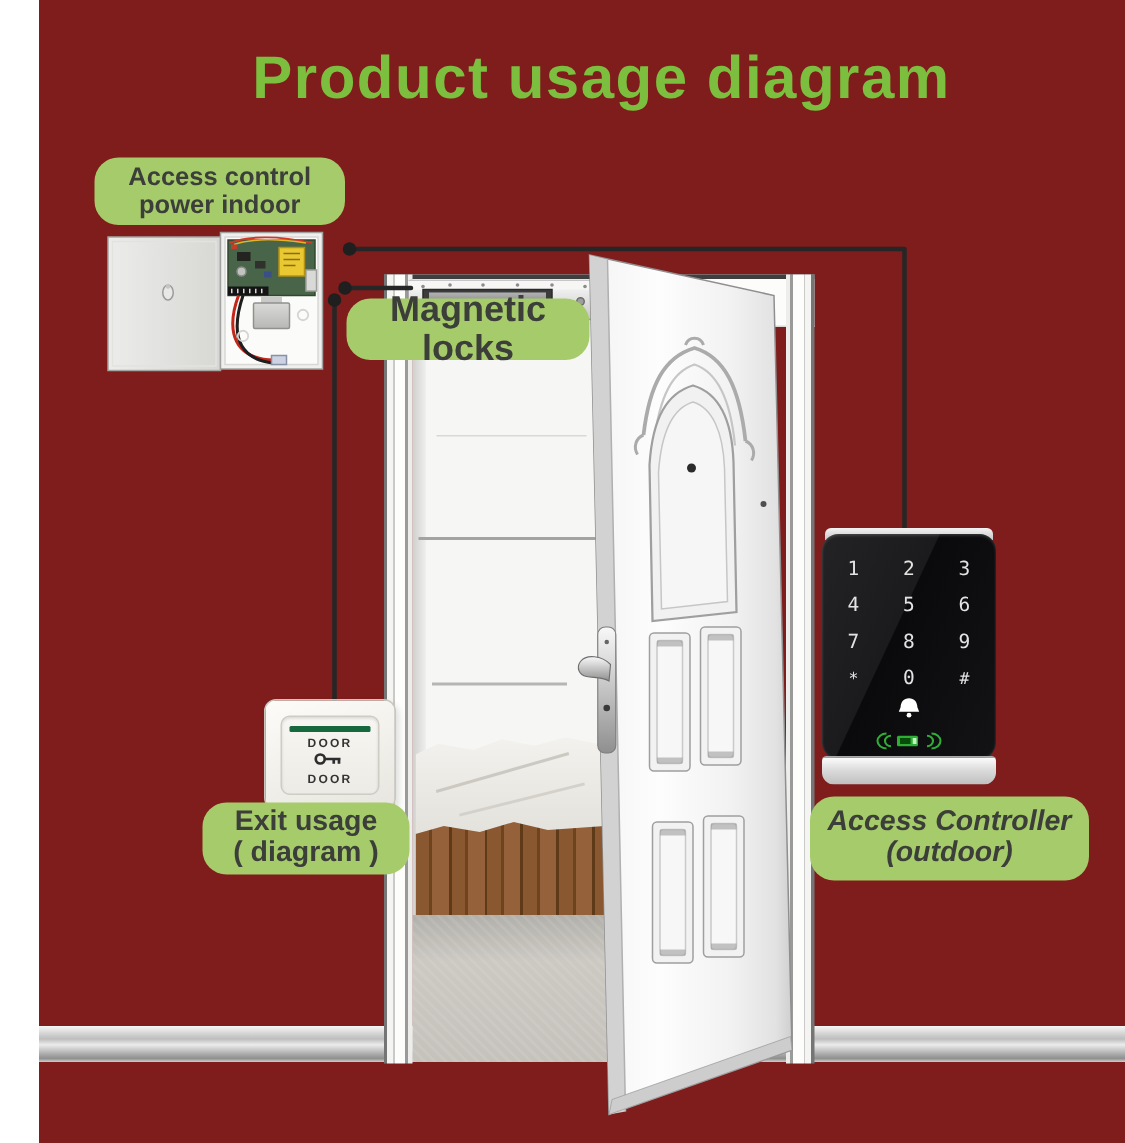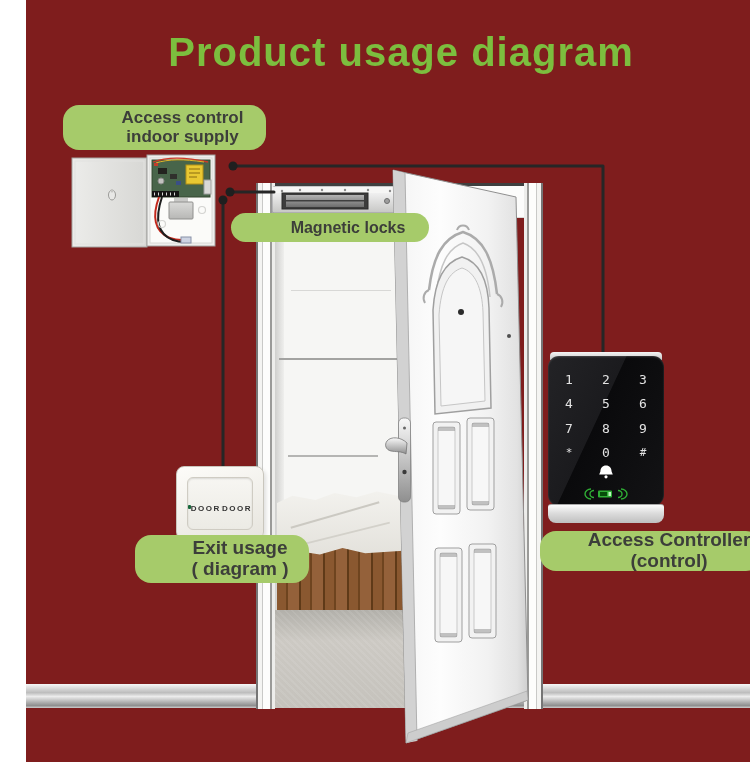--- a/index.html
+++ b/index.html
@@ -7,25 +7,25 @@
           font-family:"Liberation Sans", sans-serif;margin-left:26px;}
   .abs{position:absolute;}
 
   
   .title{left:0;top:30px;width:750px;text-align:center;font-size:40px;font-weight:600;
          letter-spacing:1px;color:#7cbe3e;z-index:8;}
 
   
   .bubble{background:#a6cb6a;border-radius:16px;color:#3c3e3a;font-weight:600;
           display:flex;flex-direction:column;align-items:center;justify-content:center;
-          line-height:1.08;text-align:center;z-index:7;padding-left:36px;}
+          line-height:1.08;text-align:center;z-index:7;}
   .bubble-ps{left:37px;top:105px;width:167px;height:45px;font-size:17px;}
-  .bubble-lock{left:205px;top:213px;width:162px;height:29px;font-size:16px;}
+  .bubble-lock{left:205px;top:199px;width:162px;height:41px;font-size:24px;}
   .bubble-exit{left:109px;top:535px;width:138px;height:48px;font-size:19px;}
-  .bubble-ctrl{left:514px;top:531px;width:186px;height:40px;font-size:19px;}
+  .bubble-ctrl{left:514px;top:531px;width:186px;height:56px;font-size:19px;font-style:italic;}
 
   
   .floor{left:0;top:684px;width:750px;height:24px;z-index:1;
     background:linear-gradient(180deg,#f7f7f7 0%,#d6d6d6 20%,#bdbdbd 36%,#ececec 52%,
                #b0b0b0 76%,#8f8f8f 90%,#cfcfcf 100%);}
 
   
   .frame-header{left:230px;top:183px;width:287px;height:31px;background:#fcfcfb;
     border-top:3px solid #3f3f3f;border-bottom:1px solid #d9d9d6;z-index:2;}
   .jamb{top:183px;width:19px;height:526px;z-index:2;}
@@ -59,21 +59,21 @@
   .door-svg{left:355px;top:160px;z-index:4;}
   .wires-svg{left:0;top:0;z-index:5;pointer-events:none;}
   .psu-svg{left:40px;top:150px;z-index:6;}
 
   
   .exit-switch{left:150px;top:466px;width:86px;height:72px;border-radius:8px;z-index:6;
     background:linear-gradient(160deg,#fdfcf9,#e7e5de);border:1px solid #c9c6bd;
     box-shadow:2px 3px 4px rgba(0,0,0,0.12);}
   .exit-plate{left:10px;top:10px;width:66px;height:53px;border-radius:6px;
     background:linear-gradient(180deg,#f7f6f2,#ecebe5);border:1px solid #cfccc3;
-    box-shadow:inset 0 1px 2px rgba(0,0,0,0.12);display:flex;
+    box-shadow:inset 0 1px 2px rgba(0,0,0,0.12);display:flex;flex-direction:column;
     align-items:center;justify-content:flex-start;padding-top:6px;box-sizing:border-box;}
   .exit-stripe{width:54px;height:4px;background:#17683c;border-radius:1px;}
   .exit-word{font-size:8px;font-weight:700;letter-spacing:1.5px;color:#333;margin-top:3px;}
 
   
   .controller{left:522px;top:352px;width:116px;height:170px;z-index:6;}
   .ctrl-cap{left:2px;top:0;width:112px;height:8px;border-radius:4px 4px 0 0;
     background:linear-gradient(180deg,#f4f4f4,#c6c6c6);}
   .ctrl-glass{left:0;top:4px;width:116px;height:150px;border-radius:11px;
     background:linear-gradient(115deg,#232326 0%,#1b1b1e 42%,#0a0a0c 42.5%,#131315 100%);
@@ -315,27 +315,27 @@
         <rect x="14" y="3.5" width="14" height="7" rx="1" fill="#2fae35"></rect>
         <rect x="16" y="5" width="7" height="4" fill="#064d0a"></rect>
         <rect x="24.5" y="5" width="2.5" height="4" fill="#bff5c0"></rect>
       </svg>
     </div>
     <div class="abs ctrl-base"></div>
   </div>
 
   <div class="abs bubble bubble-ps">
     <span>Access control</span>
-    <span>indoor supply</span>
+    <span>power indoor</span>
   </div>
   <div class="abs bubble bubble-lock">
     <span>Magnetic locks</span>
   </div>
   <div class="abs bubble bubble-exit">
     <span>Exit usage</span>
     <span>( diagram )</span>
   </div>
   <div class="abs bubble bubble-ctrl">
     <span>Access Controller</span>
-    <span>(control)</span>
+    <span>(outdoor)</span>
   </div>
 
 </div>
 
 </body></html>

